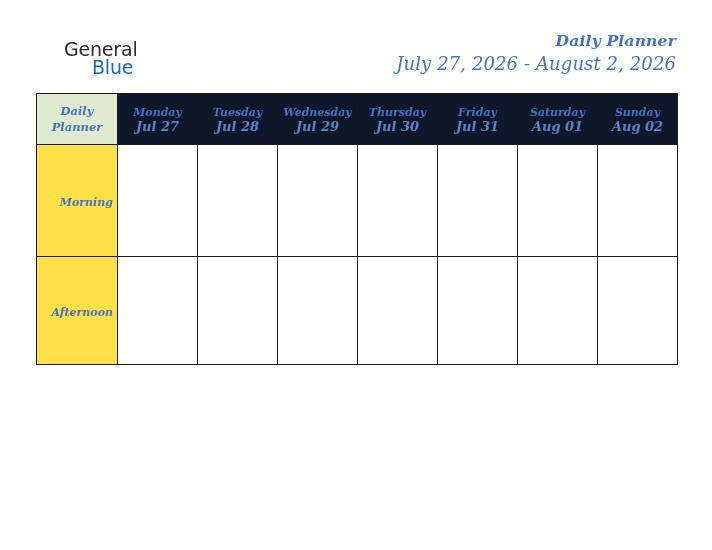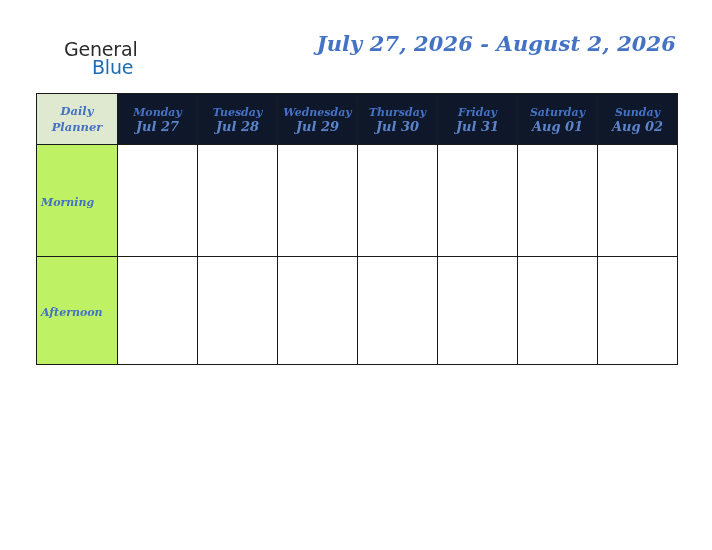--- a/index.html
+++ b/index.html
@@ -80,22 +80,22 @@
     font-weight: bold;
     font-size: 15.5px;
     color: #4472c4;
     line-height: 20px;
     white-space: nowrap;
     letter-spacing: 0.2px;
   }
   .planner-range {
     font-family: "DejaVu Serif", serif;
     font-style: italic;
-    font-weight: bold;
-    font-size: 21px;
+    font-weight: normal;
+    font-size: 18px;
     color: #4472c4;
     line-height: 21px;
     margin-top: 2px;
     white-space: nowrap;
     letter-spacing: 0.1px;
   }
 
   
   .planner-table {
     position: absolute;
@@ -150,22 +150,22 @@
     font-style: italic;
     font-weight: bold;
     font-size: 11.5px;
     color: #4472c4;
     line-height: 16px;
     white-space: nowrap;
   }
 
   
   .row-label {
-    background: #bef264;
-    text-align: left;
+    background: #fde047;
+    text-align: right;
     vertical-align: middle;
   }
   .row-label-text {
     font-family: "DejaVu Serif", serif;
     font-style: italic;
     font-weight: bold;
     font-size: 11px;
     color: #4472c4;
     white-space: nowrap;
   }
@@ -185,20 +185,21 @@
 
     <div class="logo">
       <span class="logo-general">General</span>
       <svg class="logo-triangle" width="34" height="22" viewBox="0 0 34 22">
         <polygon points="34,0 34,22 0,0" fill="#1b6cb5"></polygon>
       </svg>
       <span class="logo-blue">Blue</span>
     </div>
 
     <div class="title-block">
+      <div class="planner-title">Daily Planner</div>
       <div class="planner-range">July 27, 2026 - August 2, 2026</div>
     </div>
 
   </div>
 
   <table class="planner-table">
     <colgroup>
       <col class="c-label">
       <col class="c-day">
         <col class="c-day">

